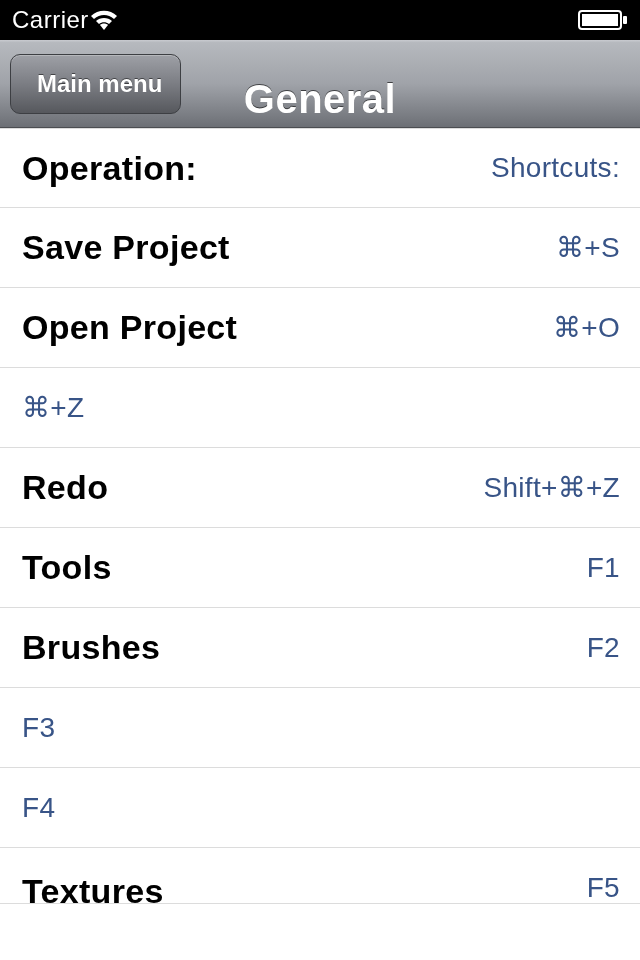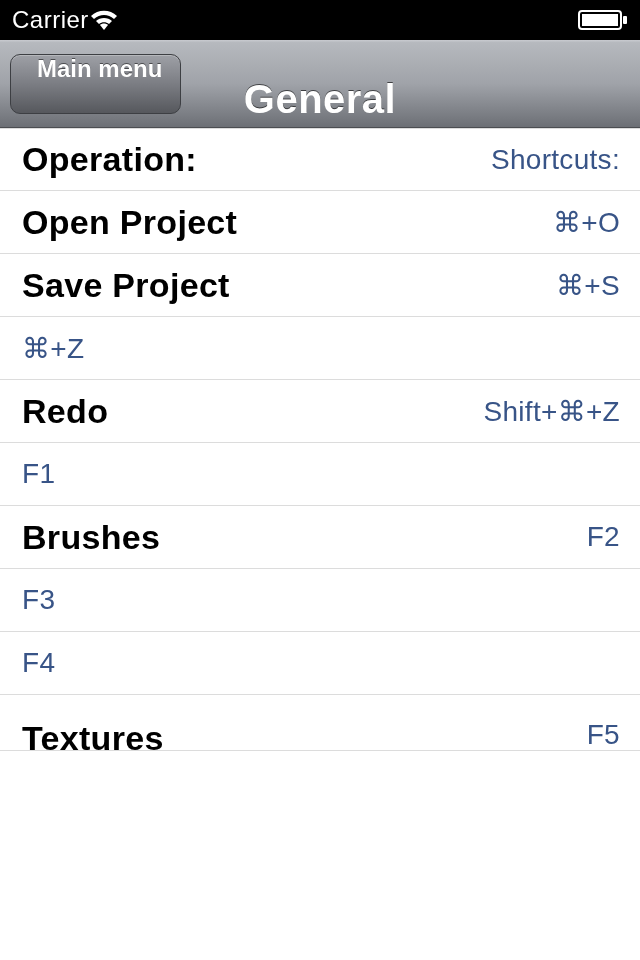--- a/index.html
+++ b/index.html
@@ -34,20 +34,21 @@
       border-bottom: 1px solid #4b4d51;
       position: relative;
       display: flex;
       align-items: center;
     }
     .back-btn {
       position: absolute;
       left: 10px;
       height: 60px;
       display: flex;
+      align-items: center;
       padding: 0 18px 0 26px;
       color: #fff;
       font-size: 24px;
       font-weight: 700;
       text-shadow: 0 -1px 0 rgba(0,0,0,0.5);
       background: linear-gradient(to bottom, #9ea0a6 0%, #7b7d83 50%, #56585d 100%);
       border: 1px solid #3d3f43;
       border-radius: 10px;
       box-shadow: inset 0 1px 0 rgba(255,255,255,0.25);
       cursor: pointer;
@@ -77,21 +78,21 @@
       letter-spacing: 0.5px;
       margin-top: 32px;
     }
     .list {
       background: #fff;
     }
     .row {
       display: flex;
       align-items: center;
       justify-content: space-between;
-      height: 63px;
+      height: 80px;
       padding: 0 20px 0 22px;
       border-bottom: 1px solid #dcdcdc;
     }
     .row:first-child { border-top: 1px solid #dcdcdc; margin-top: 0; }
     .row-label {
       font-size: 34px;
       font-weight: 700;
       color: #000;
       letter-spacing: 0.3px;
     }
@@ -136,35 +137,36 @@
   </div>
   <div class="nav-title">General</div>
 </div>
 
 <div class="list">
   <div class="row">
     <span class="row-label">Operation:</span>
     <span class="row-value">Shortcuts:</span>
   </div>
   <div class="row">
+    <span class="row-label">Save Project</span>
+    <span class="row-value">⌘+S</span>
+  </div>
+  <div class="row">
     <span class="row-label">Open Project</span>
     <span class="row-value">⌘+O</span>
-  </div>
-  <div class="row">
-    <span class="row-label">Save Project</span>
-    <span class="row-value">⌘+S</span>
   </div>
   <div class="row">
     <span class="row-value">⌘+Z</span>
   </div>
   <div class="row">
     <span class="row-label">Redo</span>
     <span class="row-value">Shift+⌘+Z</span>
   </div>
   <div class="row">
+    <span class="row-label">Tools</span>
     <span class="row-value">F1</span>
   </div>
   <div class="row">
     <span class="row-label">Brushes</span>
     <span class="row-value">F2</span>
   </div>
   <div class="row">
     <span class="row-value">F3</span>
   </div>
   <div class="row">

